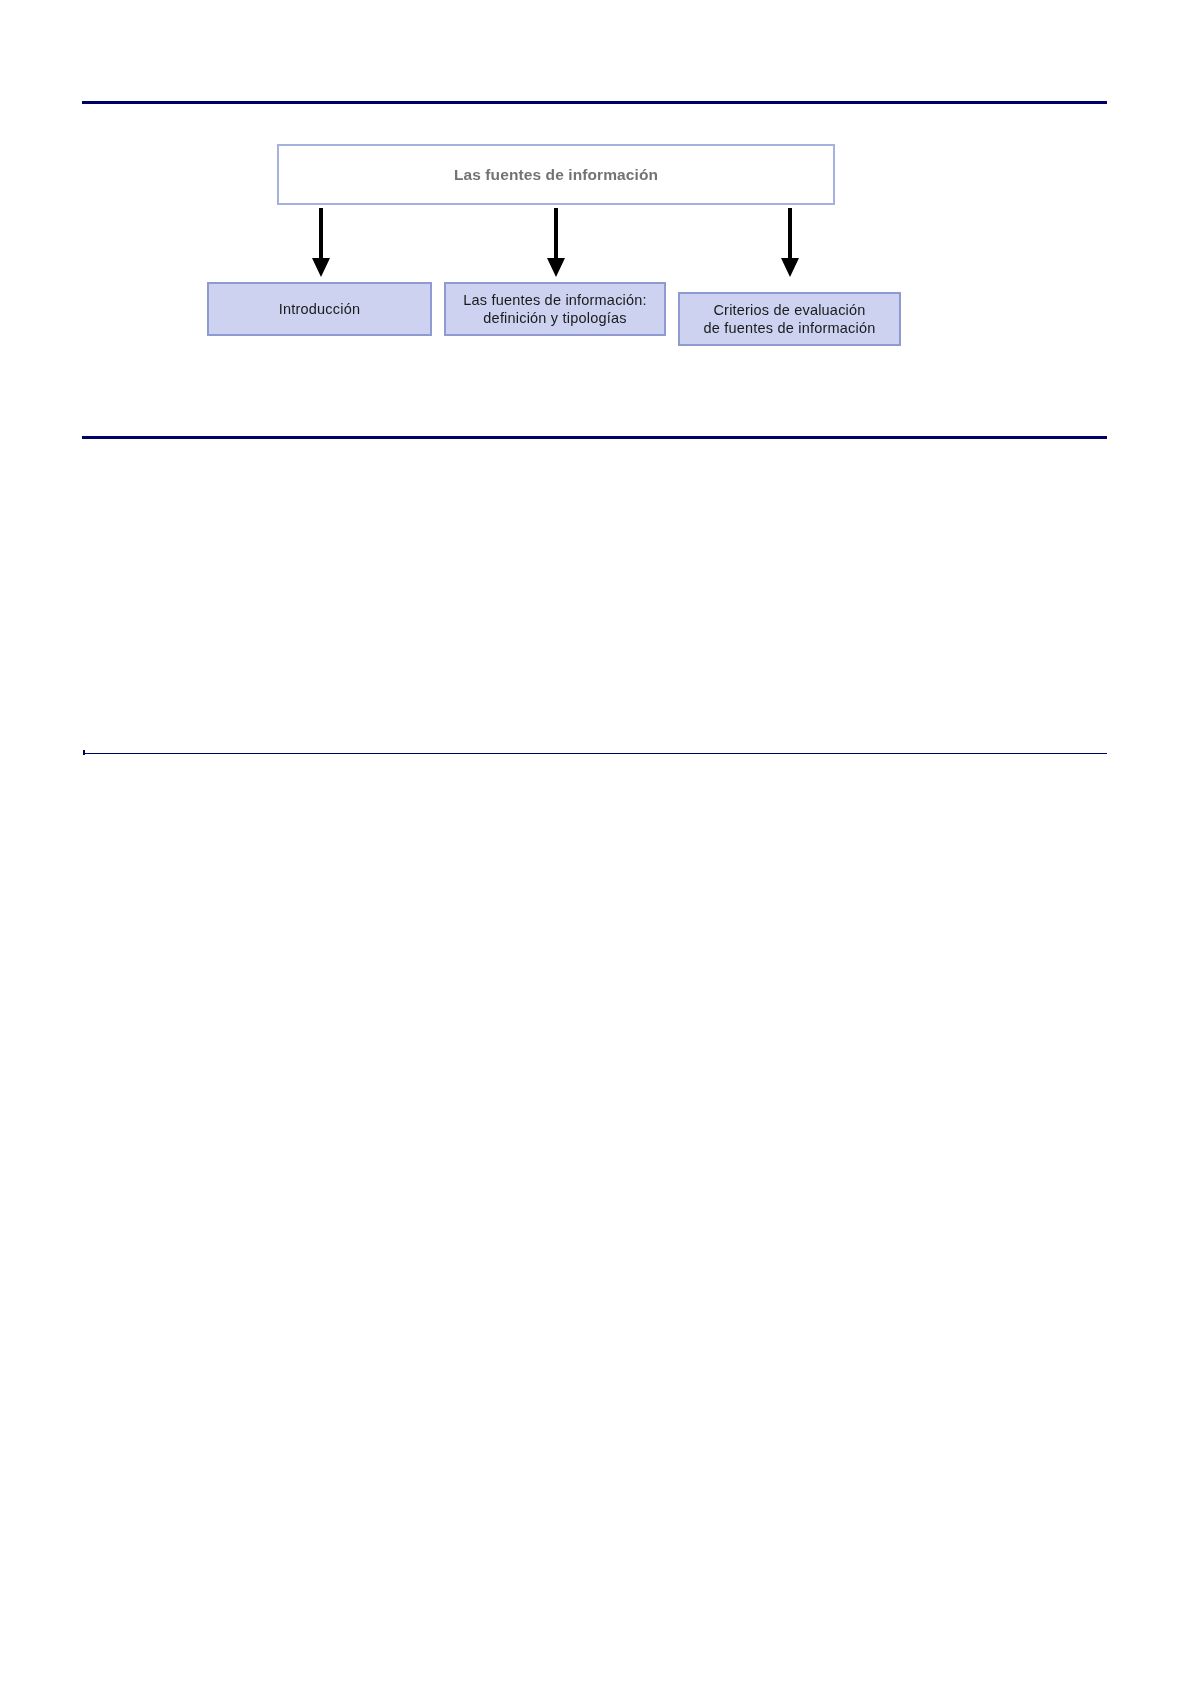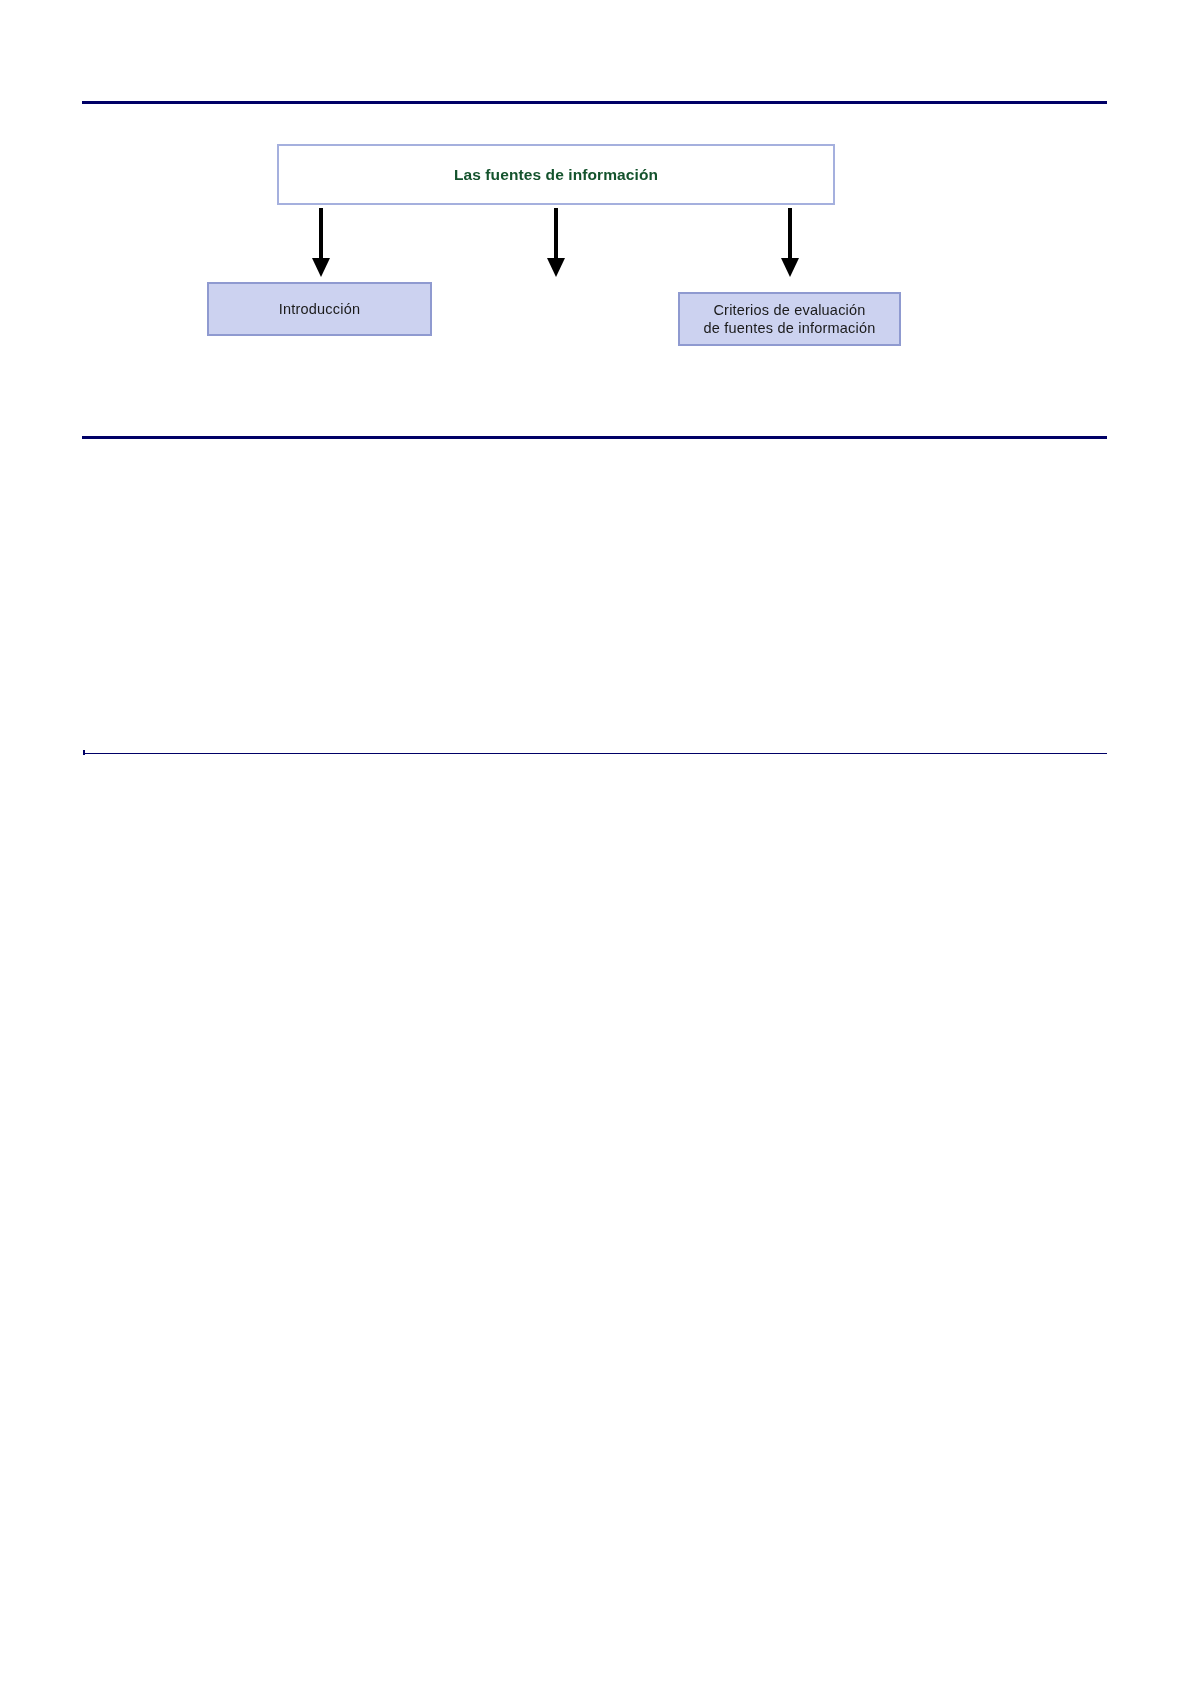--- a/index.html
+++ b/index.html
@@ -82,21 +82,21 @@
     left: 277px;
     top: 144px;
     width: 558px;
     height: 61px;
     background: #ffffff;
     border: 2px solid #a5b0de;
   }
   .node-root .node-label {
     font-size: 15.5px;
     font-weight: bold;
-    color: #14532d;
+    color: #737373;
     letter-spacing: 0.1px;
   }
 
   
   .node-child {
     background: #ccd2f0;
     border: 2px solid #8f9ad0;
     height: 54px;
   }
   .node-child .node-label {
@@ -154,20 +154,24 @@
       <svg width="22" height="70" viewBox="0 0 22 70" xmlns="http://www.w3.org/2000/svg">
         <rect x="9" y="0" width="4" height="52" fill="#000000"></rect>
         <polygon points="2,50 20,50 11,69" fill="#000000"></polygon>
       </svg>
     </div>
 
     <div class="node node-child node-c1">
       <span class="node-label">Introducción</span>
     </div>
 
+    <div class="node node-child node-c2">
+      <span class="node-label">Las fuentes de información:
+definición y tipologías</span>
+    </div>
 
     <div class="node node-child node-c3">
       <span class="node-label">Criterios de evaluación
 de fuentes de información</span>
     </div>
 
   </div>
 </div>
 
 </body></html>

